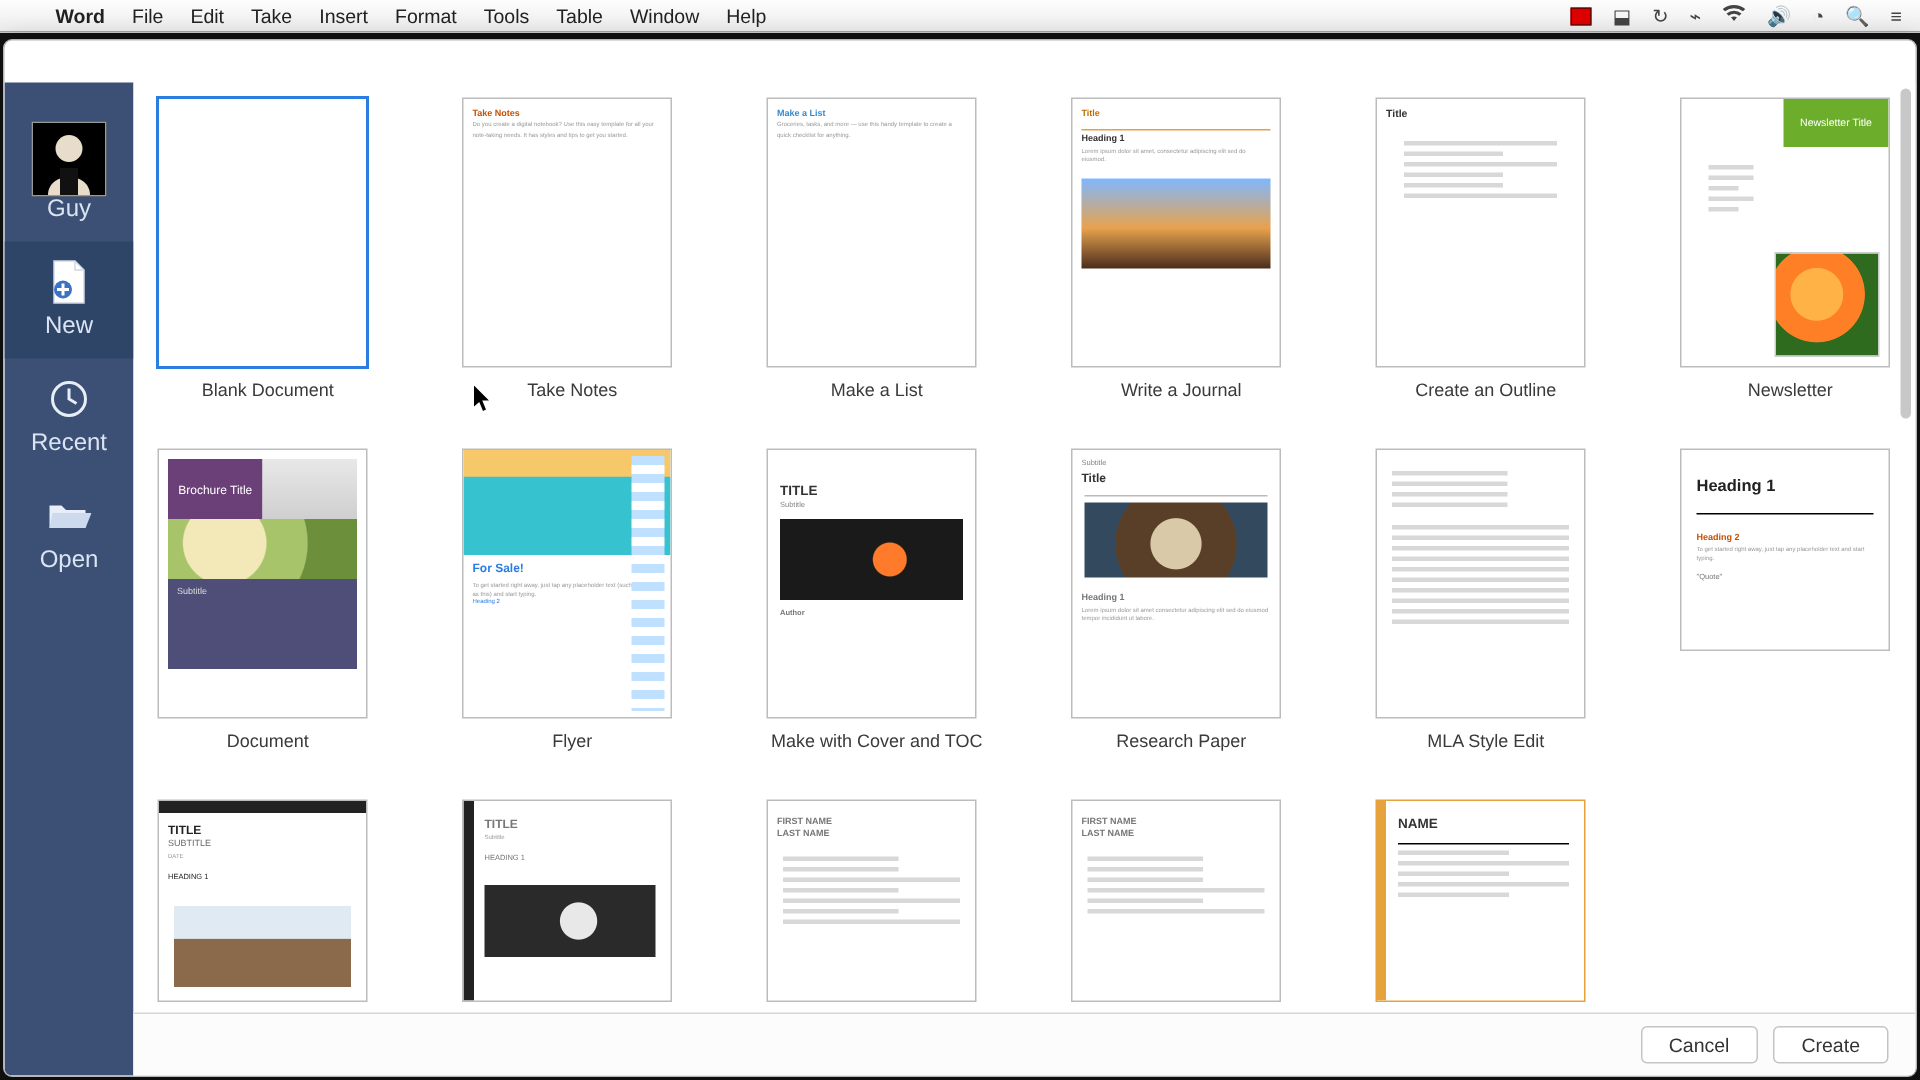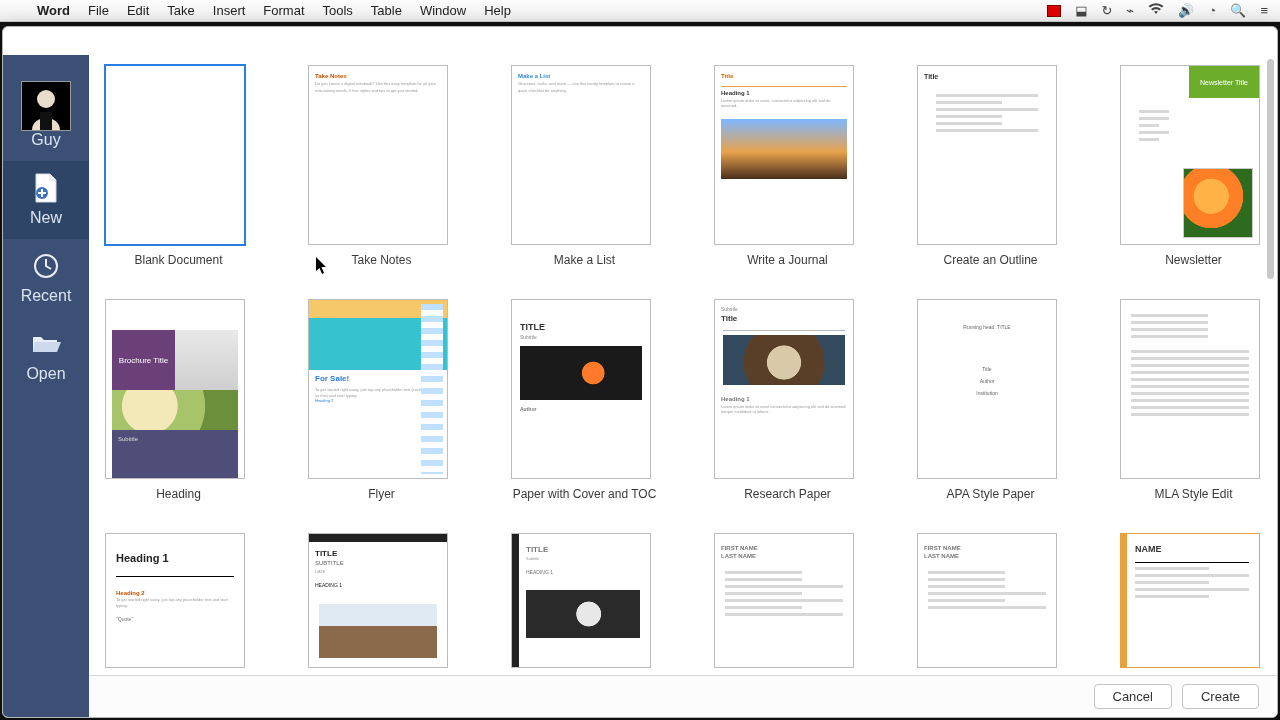--- a/index.html
+++ b/index.html
@@ -50,21 +50,21 @@
 .cursor-img { position:absolute; left:227px; top:202px; font-size:14px; color:#000; pointer-events:none; }
 
 
 .small { font-size:5px; color:#777; line-height:1.4; padding:6px; }
 .tiny  { font-size:4px; color:#999; }
 .hdr   { font-size:6px; color:#c65100; font-weight:bold; }
 .t-journal .hdr{ color:#c46a00; }
 .t-journal .img{ margin:4px 6px; height:60px; background:linear-gradient(180deg,#7fb7ff 0%,#e8a24d 55%,#4a2d1d 100%); }
 .t-news .bar{ position:absolute; top:0; right:0; width:70px; height:32px; background:#6cae2b; color:#fff; font-size:7px; display:flex; align-items:center; justify-content:center; }
 .t-news .pic{ position:absolute; right:6px; bottom:6px; width:70px; height:70px; background:radial-gradient(circle at 40% 40%, #ffb347 0 30%, #ff7f27 31% 55%, #2e6b1f 56% 100%); border:1px solid #ccc;}
-.t-brochure .topimg{height:60px;display:flex;margin-top:24px;}
+.t-brochure .topimg{height:40px;display:flex;}
 .t-brochure .tileA{flex:1;background:#6b3f78;color:#fff;font-size:8px;display:flex;align-items:center;justify-content:center;text-align:center;}
 .t-brochure .tileB{flex:1;background:linear-gradient(#e8e8e8,#cfcfcf);}
 .t-brochure .mid{height:40px;background:radial-gradient(circle at 30% 40%,#f2e8b8 0 30%,#a7c46a 31% 60%,#6b8f3a 61% 100%);}
 .t-brochure .bot{height:60px;background:#4e4e78;color:#ddd;font-size:6px;padding:6px;}
 .t-flyer .photo{height:70px;background:linear-gradient(180deg,#f6c86a 0 25%,#37c2cf 26% 100%);}
 .t-flyer .side{position:absolute;right:4px;top:4px;bottom:4px;width:22px;background:repeating-linear-gradient(180deg,#bfe0ff 0 6px,#fff 6px 12px);}
 .t-flyer .sale{color:#2a7de1;font-size:8px;font-weight:bold;padding:4px 6px;}
 .t-cover .title{font-size:9px;font-weight:bold;padding:22px 8px 2px;color:#333;}
 .t-cover .sub{font-size:5px;color:#888;padding:0 8px;}
 .t-cover .photo{margin:6px 8px;height:54px;background:radial-gradient(circle at 60% 50%,#ff7a2a 0 14%,#1a1a1a 15% 100%);}
@@ -230,59 +230,48 @@
 
           <div class="tpl t-brochure">
             <div class="thumb" style="padding:6px">
               <div class="topimg">
                   <div class="tileA">Brochure Title</div>
                   <div class="tileB"></div>
                 </div>
               <div class="mid"></div>
               <div class="bot"><span>Subtitle</span></div>
             </div>
-            <div class="tname">Heading</div>
+            <div class="tname">Document</div>
           </div>
           <div class="tpl t-flyer">
             <div class="thumb">
               <div class="photo"></div>
               <div class="side"></div>
               <div class="sale">For Sale!</div>
               <div class="small tiny" style="padding:0 24px 0 6px">To get started right away, just tap any placeholder text (such as this) and start typing.<br><span style="color:#2a7de1">Heading 2</span></div>
             </div>
             <div class="tname">Flyer</div>
           </div>
           <div class="tpl t-cover">
             <div class="thumb">
               <div class="title">TITLE</div>
               <div class="sub">Subtitle</div>
               <div class="photo"></div>
               <div class="small" style="padding:0 8px"><b>Author</b></div>
             </div>
-            <div class="tname">Paper with Cover and TOC</div>
+            <div class="tname">Make with Cover and TOC</div>
           </div>
           <div class="tpl t-research">
             <div class="thumb">
               <div class="small"><span style="font-size:5px;color:#888">Subtitle</span><br><b style="font-size:8px;color:#333">Title</b></div>
               <div style="border-top:1px solid #bbb;margin:0 8px"></div>
               <div class="img"></div>
               <div class="small"><b style="font-size:6px">Heading 1</b><div class="tiny">Lorem ipsum dolor sit amet consectetur adipiscing elit sed do eiusmod tempor incididunt ut labore.</div></div>
             </div>
             <div class="tname">Research Paper</div>
-          </div>
-          <div class="tpl t-mla">
-            <div class="thumb">
-              <div class="center">
-                  <div>Running head: TITLE</div>
-                  <div style="margin-top:30px">Title</div>
-                  <div>Author</div>
-                  <div>Institution</div>
-                </div>
-            </div>
-            <div class="tname">APA Style Paper</div>
           </div>
           <div class="tpl">
             <div class="thumb">
               <div class="lines" style="padding-top:14px">
                   <div class="ln short"></div>
                   <div class="ln short"></div>
                   <div class="ln short"></div>
                   <div class="ln short"></div>
                 </div>
               <div class="lines">

